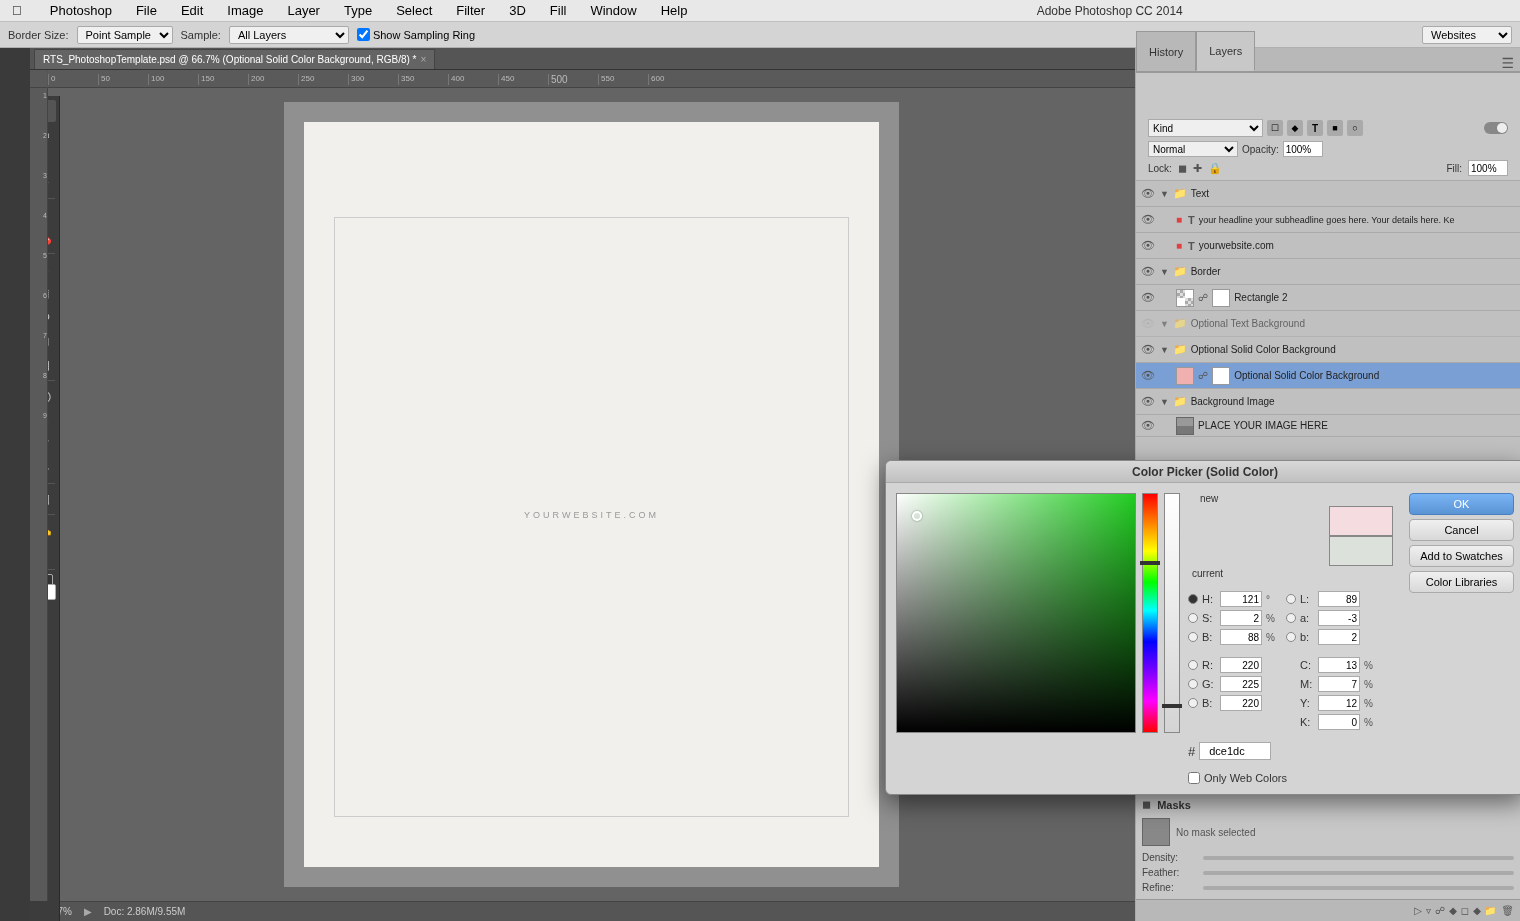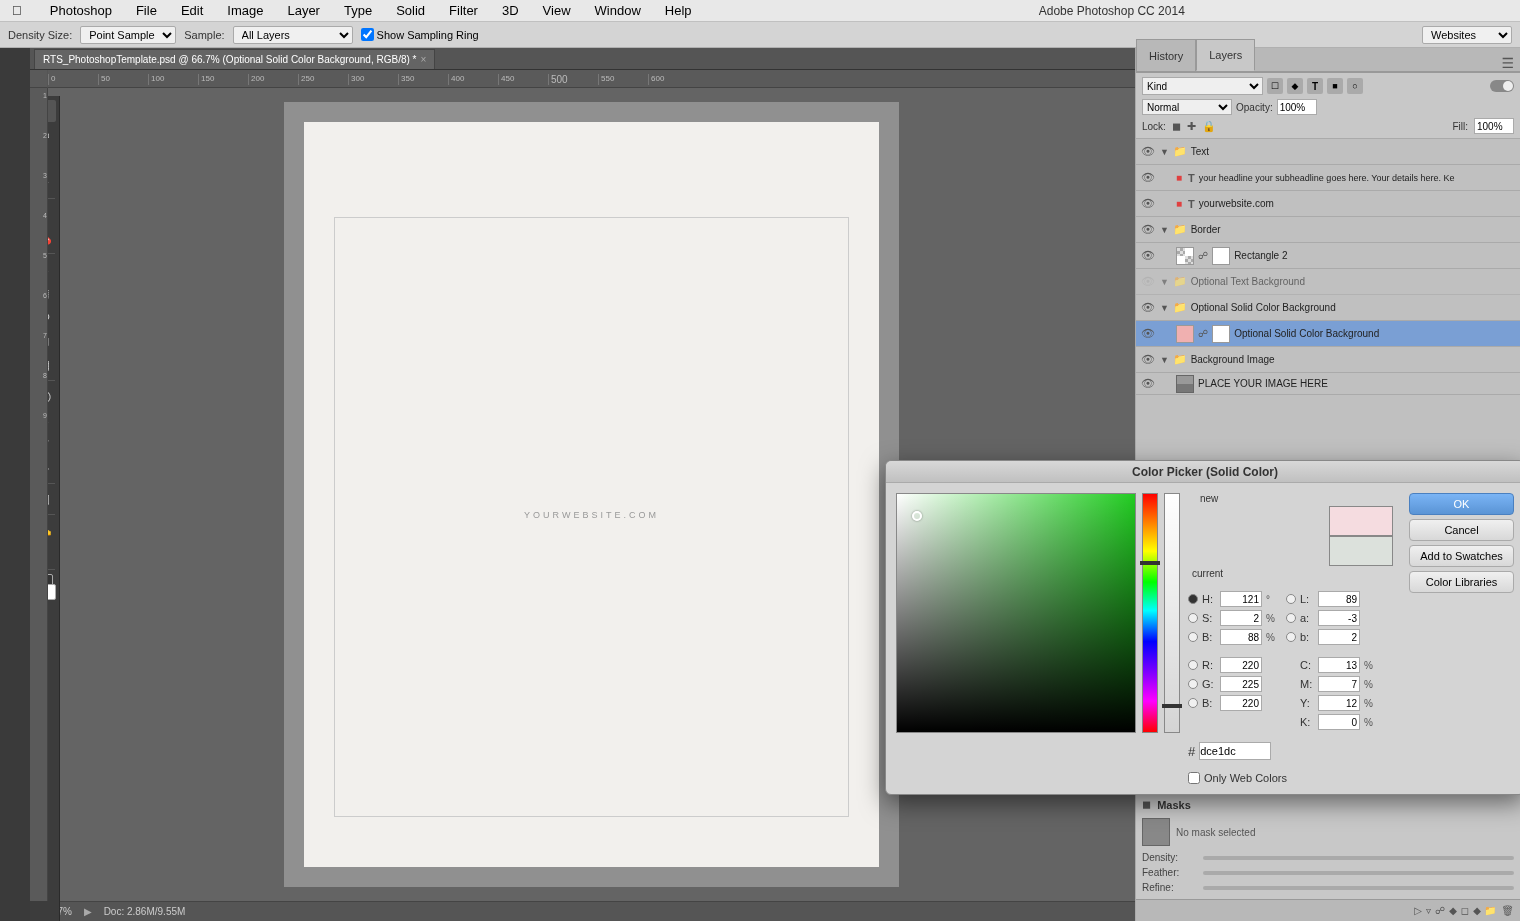--- a/index.html
+++ b/index.html
@@ -94,27 +94,27 @@
     #right-panel {
       width: 385px; background: #c8c8c8; border-left: 1px solid #aaa;
       display: flex; flex-direction: column;
     }
 
     
     #panel-tabs {
       height: 25px; background: #b8b8b8; display: flex; align-items: flex-end;
       border-bottom: 2px solid #999;
     }
-    .panel-tab { height: 32px; padding: 0 12px; display: flex; align-items: center;
+    .panel-tab { height: 40px; padding: 0 12px; display: flex; align-items: center;
       font-size: 11px; color: #333; cursor: pointer; background: #b8b8b8; border: 1px solid #999;
       border-bottom: none; }
     .panel-tab.active { background: #c8c8c8; border-bottom: 1px solid #c8c8c8; }
 
     
-    #layers-header { padding: 4px 6px; background: #c8c8c8; border-bottom: 1px solid #aaa; }
+    #layers-header { padding: 4px 12px; background: #c8c8c8; border-bottom: 1px solid #aaa; margin-top: 42px; }
     #search-row { display: flex; align-items: center; gap: 4px; margin-bottom: 4px; }
     #search-row select { font-size: 10px; height: 16px; flex: 1; }
     #search-row .icon-btn { width: 16px; height: 16px; background: #aaa; border-radius: 2px; display: flex; align-items: center; justify-content: center; font-size: 9px; cursor: pointer; }
     #mode-row { display: flex; align-items: center; gap: 6px; margin-bottom: 3px; }
     #mode-row select { font-size: 10px; height: 16px; width: 90px; }
     #mode-row input[type=text] { width: 40px; height: 16px; font-size: 10px; border: 1px solid #aaa; padding: 0 2px; }
 
     
     #layers-list { flex: 1; overflow-y: auto; background: #c0c0c0; }
     .layer-item { height: 26px; display: flex; align-items: center; padding: 0 4px; gap: 4px;
@@ -165,31 +165,31 @@
 <body>
 
 <div id="menu-bar">
   <span class="menu-item apple-icon"></span>
   <span class="menu-item">Photoshop</span>
   <span class="menu-item">File</span>
   <span class="menu-item">Edit</span>
   <span class="menu-item">Image</span>
   <span class="menu-item">Layer</span>
   <span class="menu-item">Type</span>
-  <span class="menu-item">Solid</span>
+  <span class="menu-item">Select</span>
   <span class="menu-item">Filter</span>
   <span class="menu-item">3D</span>
-  <span class="menu-item">View</span>
+  <span class="menu-item">Fill</span>
   <span class="menu-item">Window</span>
   <span class="menu-item">Help</span>
   <span class="window-title">Adobe Photoshop CC 2014</span>
 </div>
 
 <div id="toolbar">
-  <span style="font-size:11px;color:#333;">Density Size:</span>
+  <span style="font-size:11px;color:#333;">Border Size:</span>
   <select style="font-size:11px;height:18px;border:1px solid #aaa;background:#f0f0f0;">
     <option>Point Sample</option>
   </select>
   <span style="font-size:11px;color:#333;">Sample:</span>
   <select style="font-size:11px;height:18px;width:120px;border:1px solid #aaa;background:#f0f0f0;">
     <option>All Layers</option>
   </select>
   <div class="checkbox-wrap">
     <input type="checkbox" checked="" style="">
     <span>Show Sampling Ring</span>
@@ -590,21 +590,21 @@
             <span style="width:10px;"></span>
             <span class="cp-field-label">K:</span>
             <input type="text" class="cp-field-input" value="0" style="">
             <span class="cp-field-unit">%</span>
           </div>
         </div>
       </div>
 
       <div style="display:flex;align-items:center;gap:4px;margin-top:6px;">
         <span style="font-size:13px;color:#333;">#</span>
-        <input type="text" style="width: 72px; height: 18px; border: 1px solid rgb(170, 170, 170); font-size: 11px; padding: 0px 0; background: white;" value="dce1dc">
+        <input type="text" style="width: 72px; height: 18px; border: 1px solid rgb(170, 170, 170); font-size: 11px; padding: 0px 9px; background: white;" value="dce1dc">
       </div>
 
       <div class="cp-checkbox-row">
         <input type="checkbox" style="">
         <label>Only Web Colors</label>
       </div>
     </div>
 
     <div id="cp-buttons">
       <button class="cp-btn primary">OK</button>

